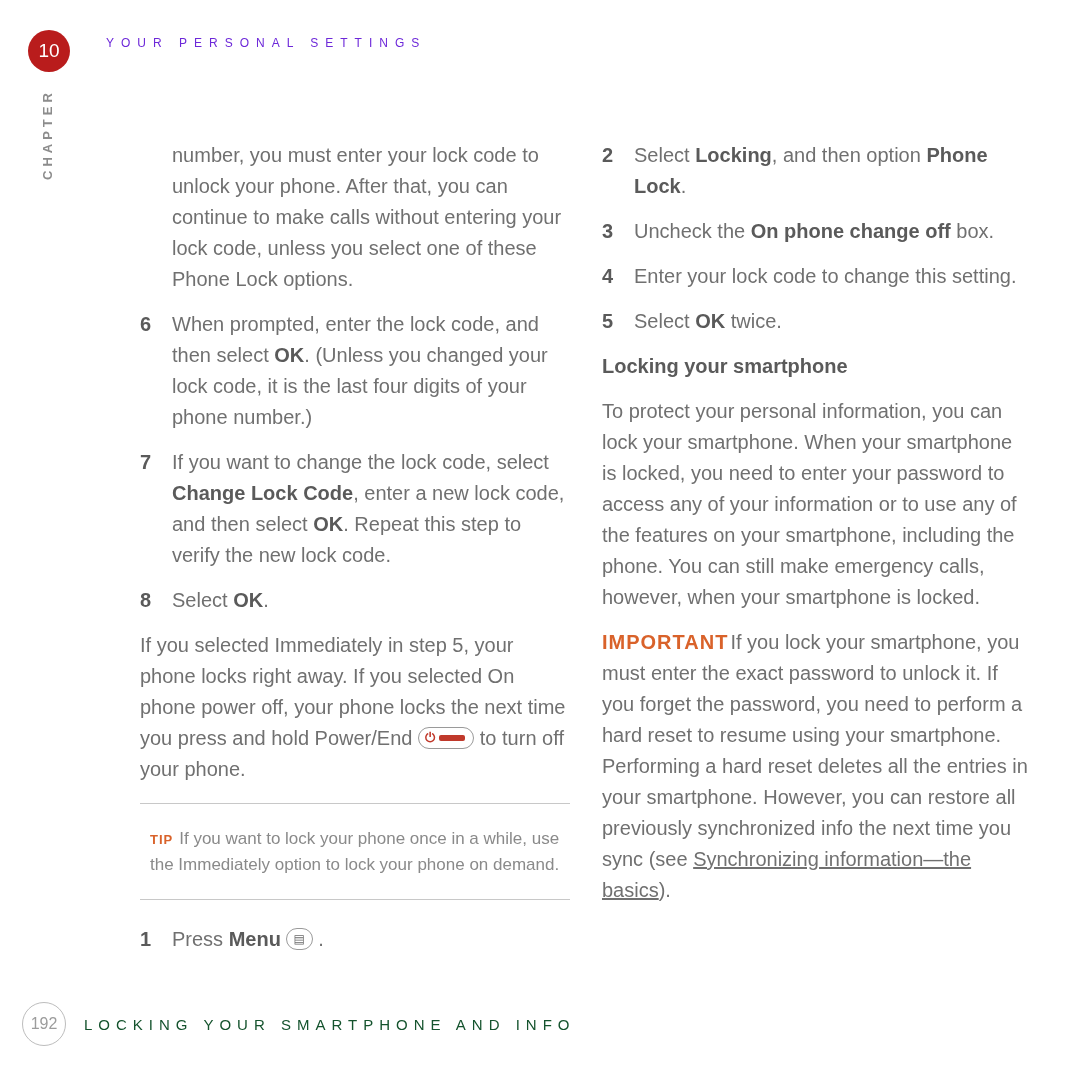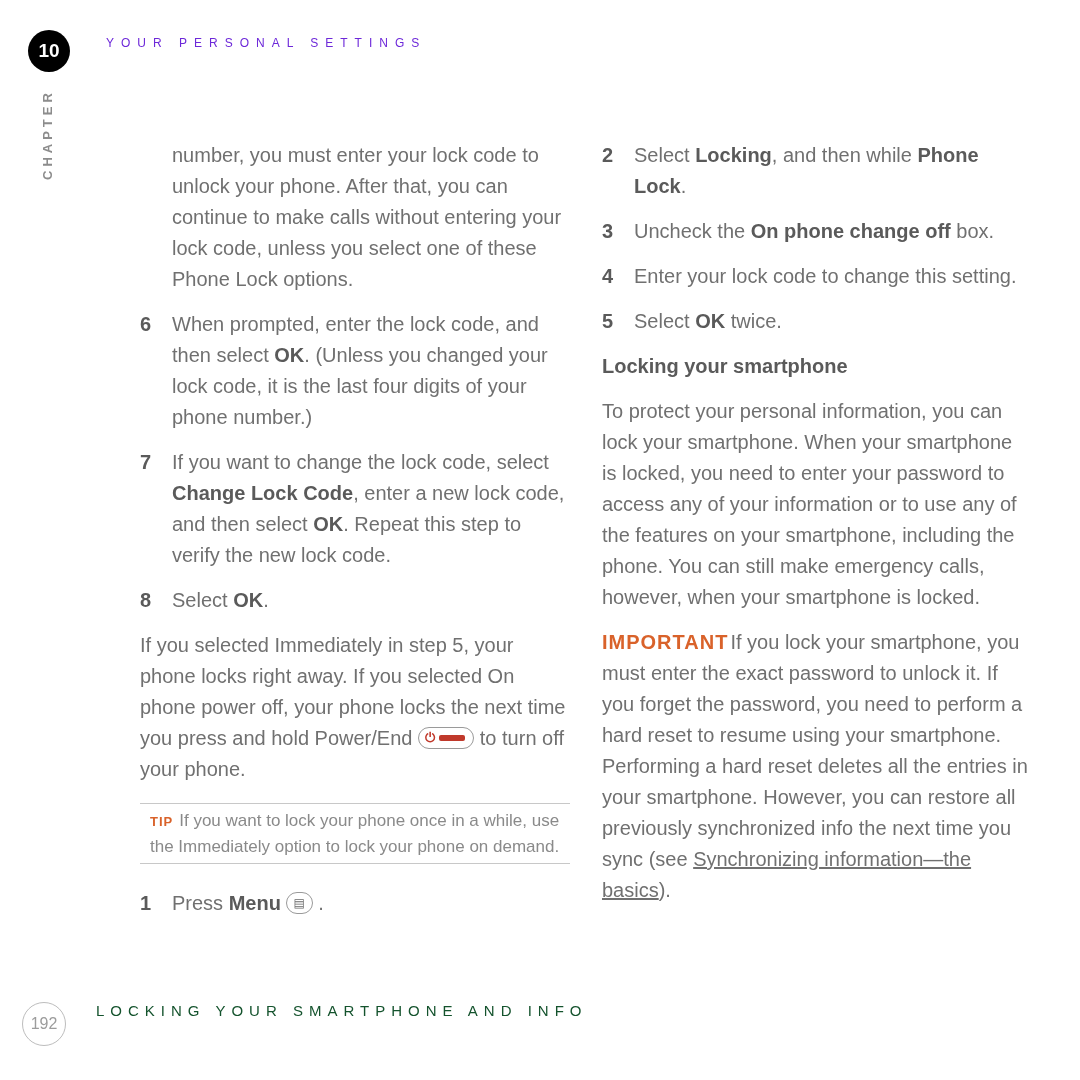--- a/index.html
+++ b/index.html
@@ -1,37 +1,37 @@
 <!DOCTYPE html>
 <html><head>
 <meta charset="utf-8">
 <style>
   html,body{margin:0;padding:0;width:1080px;height:1080px;background:#fff;font-family:Arial,Helvetica,sans-serif;color:#6a6a6a}
   .page{position:relative;width:1080px;height:1080px}
-  .chapter-badge{position:absolute;left:28px;top:30px;width:42px;height:42px;border-radius:50%;background:#000000;color:#fff;display:flex;align-items:center;justify-content:center;font-size:19px;font-weight:700}
+  .chapter-badge{position:absolute;left:28px;top:30px;width:42px;height:42px;border-radius:50%;background:#b91c1c;color:#fff;display:flex;align-items:center;justify-content:center;font-size:19px;font-weight:400}
   .section-header{position:absolute;left:106px;top:36px;font-size:12px;letter-spacing:7px;color:#6d28d9}
   .chapter-side{position:absolute;left:40px;top:180px;transform:rotate(-90deg);transform-origin:left top;font-size:13px;letter-spacing:4px;color:#8c8c8c;font-weight:600}
   .columns{position:absolute;left:140px;top:140px;width:900px;display:flex;gap:32px}
   .col{width:430px;font-size:20px;line-height:1.55;color:#707070}
   .col p{margin:0 0 14px 0}
   .ol{list-style:none;padding:0;margin:0 0 14px 0}
   .ol li{display:flex;gap:14px;margin-bottom:14px}
   .ol .num{font-weight:700;color:#5a5a5a;min-width:18px}
   .ol .txt{flex:1}
   b{color:#5a5a5a;font-weight:700}
-  .tip-box{border-top:1px solid #c8c8c8;border-bottom:1px solid #c8c8c8;padding:4px 10px;margin:18px 0 24px 0;font-size:17px;line-height:1.5;color:#8a8a8a}
+  .tip-box{border-top:1px solid #c8c8c8;border-bottom:1px solid #c8c8c8;padding:22px 10px;margin:18px 0 24px 0;font-size:17px;line-height:1.5;color:#8a8a8a}
   .tip-label{color:#d9622a;font-size:13px;font-weight:700;letter-spacing:1px;margin-right:6px}
   .important-label{color:#d9622a;font-weight:700;letter-spacing:1px;margin-right:2px}
   .h2{font-weight:700;color:#5a5a5a;margin:22px 0 8px 0}
   .underline{text-decoration:underline}
   .icon-pill{display:inline-flex;align-items:center;vertical-align:middle;border:1.5px solid #9a9a9a;border-radius:11px;padding:1px 8px 1px 6px;height:18px;line-height:1;position:relative;top:-2px;gap:4px}
   .icon-pill .red-dot{color:#c0392b;font-size:13px;font-weight:700}
   .icon-pill .bar{display:inline-block;width:26px;height:6px;background:#c0392b;border-radius:2px}
   .icon-pill.menu .menu-glyph{font-size:12px;color:#6a6a6a;letter-spacing:-1px}
-  .footer{position:absolute;left:22px;bottom:34px;display:flex;align-items:flex-start;gap:30px}
+  .footer{position:absolute;left:22px;bottom:34px;display:flex;align-items:center;gap:18px}
   .page-num{width:42px;height:42px;border:1.5px solid #bdbdbd;border-radius:50%;color:#9c9c9c;display:flex;align-items:center;justify-content:center;font-size:16px}
   .footer-title{font-size:15px;letter-spacing:6px;color:#14532d}
 </style>
 </head>
 <body>
 
 <div class="page">
 
   <div class="chapter-badge">10</div>
   <div class="section-header">YOUR PERSONAL SETTINGS</div>
@@ -88,21 +88,21 @@
           </span>
         </li>
       </ul>
     </div>
 
     <div class="col">
       <ul class="ol">
         <li>
           <span class="num">2</span>
           <span class="txt">
-            <span>Select </span><b>Locking</b><span>, and then while </span><b>Phone Lock</b><span>.</span>
+            <span>Select </span><b>Locking</b><span>, and then option </span><b>Phone Lock</b><span>.</span>
           </span>
         </li>
         <li>
           <span class="num">3</span>
           <span class="txt">
             <span>Uncheck the </span><b>On phone change off</b><span> box.</span>
           </span>
         </li>
         <li>
           <span class="num">4</span>

